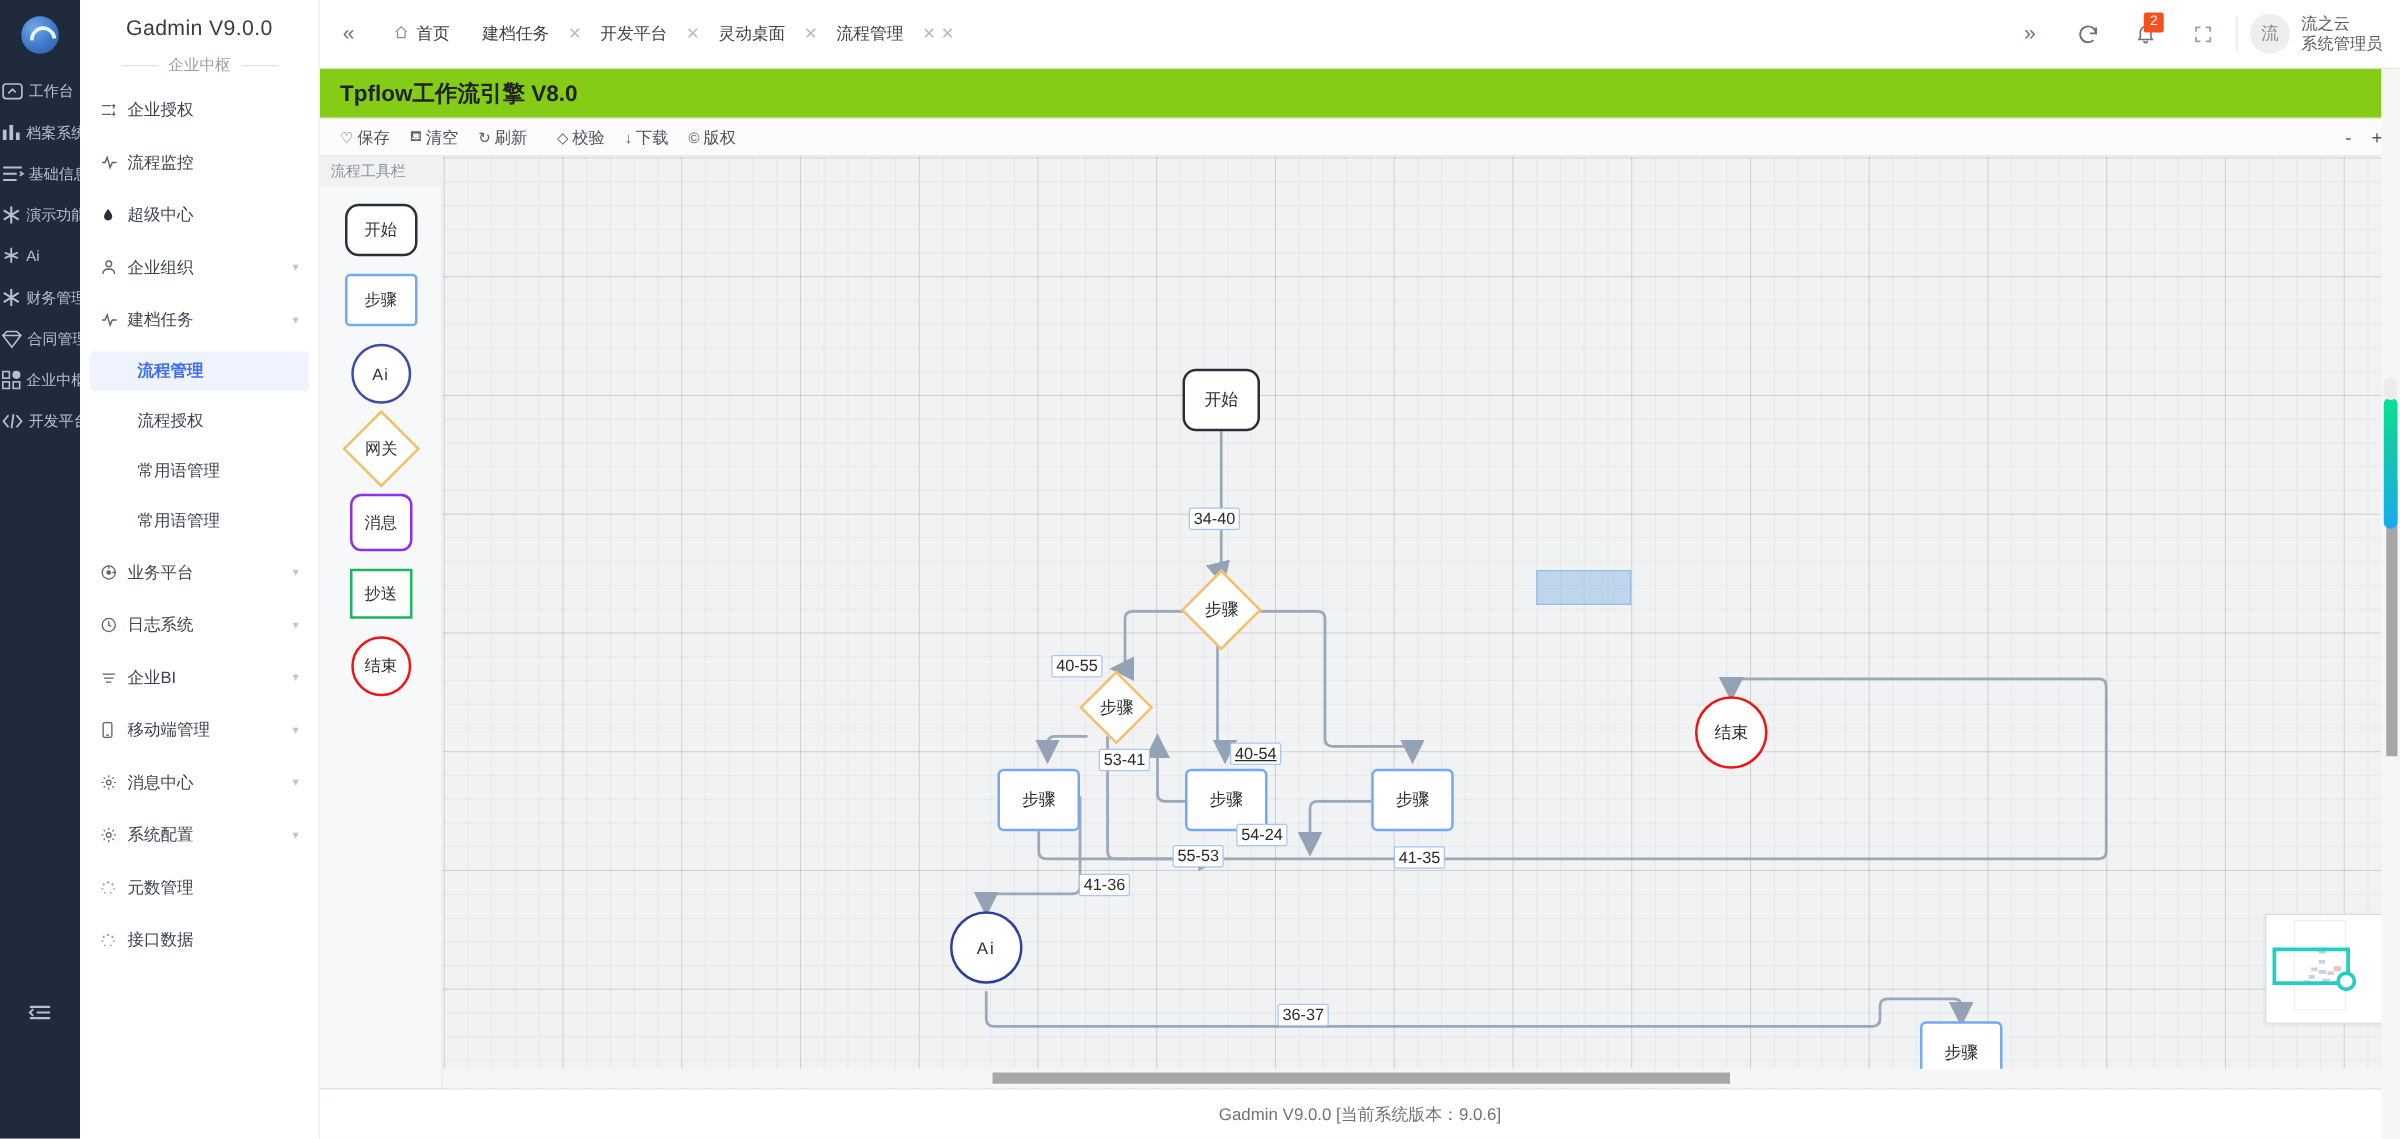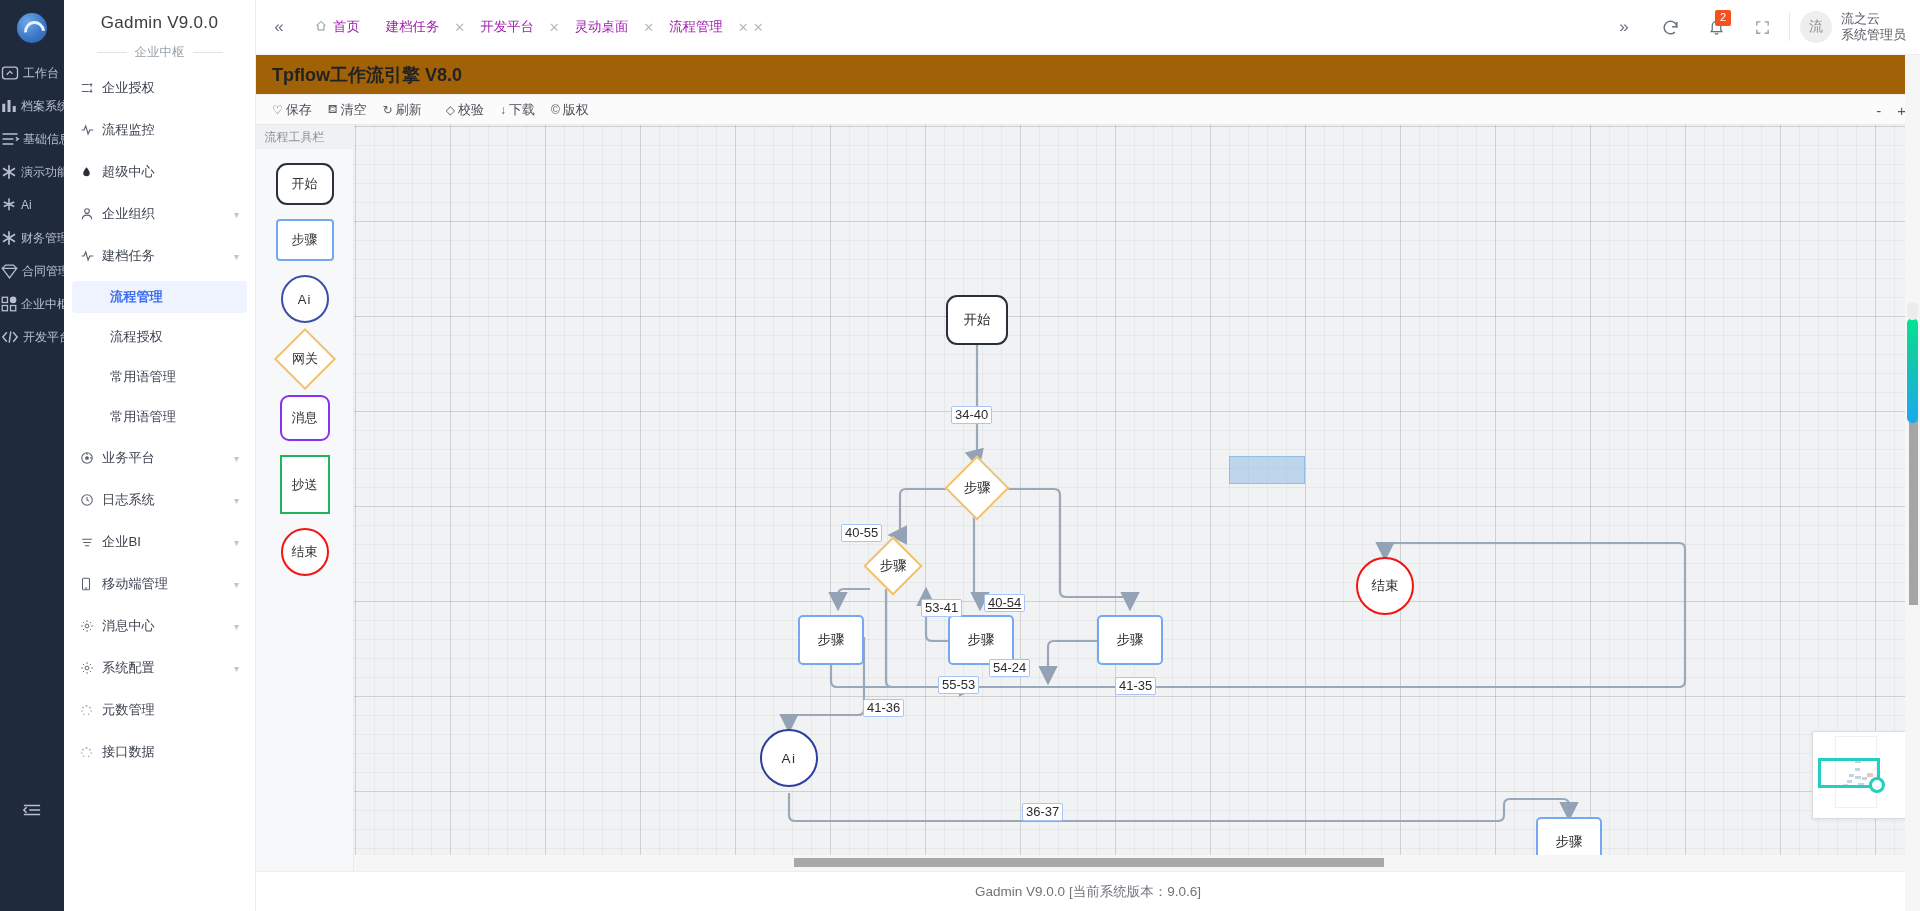--- a/index.html
+++ b/index.html
@@ -75,42 +75,42 @@
 
   
   .tabbar {
     height: 55px; background: #fff; display: flex; align-items: center;
     border-bottom: 1px solid #eee; position: relative; flex: 0 0 55px;
   }
   .tb-collapse { width: 46px; display:flex; align-items:center; justify-content:center; color:#6a7280; font-size:17px; cursor:pointer; }
   .tabs { display: flex; align-items: stretch; height: 55px; flex: 1; overflow: hidden; }
   .tab {
     display: flex; align-items: center; gap: 6px; padding: 0 13px; font-size: 13.4px;
-    color: #a21caf; cursor: pointer; height: 55px; white-space: nowrap; position: relative;
+    color: #404040; cursor: pointer; height: 55px; white-space: nowrap; position: relative;
   }
   .tab.home .hicon { color: #8a8f96; font-size: 13px; }
   .tab.active { background: #d9d9d9; color: #4a4d52; border-top: 3px solid #1a1a1a; }
   .tab-sep-x { color:#b8bcc2; font-size:13px; display:flex; align-items:center; padding:0 2px; cursor:pointer;}
   .tbright { display: flex; align-items: center; gap: 0; padding-right: 14px; height: 55px; }
   .tbicon { width: 46px; height: 55px; display: flex; align-items: center; justify-content: center; color: #6a7280; cursor: pointer; position: relative; }
   .badge {
     position: absolute; top: 10px; right: 8px; background: #f4511e; color: #fff;
     font-size: 11px; line-height: 15px; min-width: 16px; height: 16px; text-align: center;
     border-radius: 2px; padding: 0 3px; font-family: "Liberation Sans", sans-serif;
   }
   .vdiv { width: 1px; height: 28px; background: #e6e6e6; margin: 0 10px 0 4px; }
   .user { display: flex; align-items: center; gap: 9px; cursor: pointer; }
   .avatar {
     width: 32px; height: 32px; border-radius: 50%; background: #eeeeee; color: #8a8f96;
     display: flex; align-items: center; justify-content: center; font-size: 14px;
   }
   .uname { font-size: 13px; color: #585c63; line-height: 16px; }
 
   
-  .pagewrap { flex: 1; margin: 0; background: #a16207; display: flex; flex-direction: column; position: relative; overflow: hidden; }
+  .pagewrap { flex: 1; margin: 0; background: #84cc16; display: flex; flex-direction: column; position: relative; overflow: hidden; }
   .ptitle {
     height: 40px; display: flex; align-items: center; padding: 0 0 0 16px;
     font-size: 18px; font-weight: bold; color: #222; border-bottom: 1px solid #ededed;
     flex: 0 0 40px;
   }
   .ptools {
     height: 30px; display: flex; align-items: center; gap: 16px; padding: 0 16px;
     border-bottom: 1px solid #e8e8e8; flex: 0 0 30px; position: relative; background:#fbfbfc;
   }
   .tool { display: flex; align-items: center; gap: 3px; font-size: 13px; color: #4b5058; cursor: pointer; }
@@ -125,21 +125,21 @@
     display: flex; flex-direction: column; align-items: center; padding-top: 0;
   }
   .palette-hd { width: 98px; height: 24px; display:flex; align-items:center; font-size:12px; color:#8d929a; padding-left: 9px; background:#f0f1f3;}
   .pnode { margin-top: 14px; display: flex; align-items: center; justify-content: center; font-size: 13px; color: #333; background: #fff; cursor: grab; }
   .pn-start { width: 58px; height: 42px; border: 2.5px solid #2b2f38; border-radius: 11px; }
   .pn-step  { width: 58px; height: 42px; border: 2px solid #74a8f2; border-radius: 4px; }
   .pn-ai    { width: 48px; height: 48px; border: 2px solid #3b4da8; border-radius: 50%; letter-spacing:1px;}
   .pn-gw    { width: 44px; height: 44px; border: 2px solid #f3c06a; transform: rotate(45deg); }
   .pn-gw > span { transform: rotate(-45deg); display:block; }
   .pn-msg   { width: 50px; height: 46px; border: 2px solid #8b2ff2; border-radius: 9px; }
-  .pn-cc    { width: 50px; height: 59px; border: 2px solid #21b35c; border-radius: 0; }
+  .pn-cc    { width: 50px; height: 40px; border: 2px solid #21b35c; border-radius: 0; }
   .pn-end   { width: 48px; height: 48px; border: 2px solid #f21313; border-radius: 50%; }
 
   .canvaswrap { flex: 1; position: relative; overflow: hidden; background: #f1f2f3; }
   .grid {
     position: absolute; inset: 0;
     background-image:
       linear-gradient(to right, rgba(0,0,0,.045) 1px, transparent 1px),
       linear-gradient(to bottom, rgba(0,0,0,.045) 1px, transparent 1px),
       linear-gradient(to right, rgba(0,0,0,.10) 1px, transparent 1px),
       linear-gradient(to bottom, rgba(0,0,0,.10) 1px, transparent 1px);
@@ -667,21 +667,21 @@
           </div>
           <div class="fnode n-ai" style="left:406px;top:604px;width:58px;height:58px;">
             <span>Ai</span>
           </div>
           <div class="fnode n-step" style="left:1182px;top:692px;width:66px;height:50px;">
             <span>步骤</span>
           </div>
 
           <div class="elabel" style="left:597px;top:281px;">34-40</div>
           <div class="elabel" style="left:487px;top:399px;">40-55</div>
-          <div class="elabel" style="left:567px;top:474px;">53-41</div>
+          <div class="elabel" style="left:525px;top:474px;">53-41</div>
           <div class="elabel" style="left:630px;top:469px;text-decoration:underline;">40-54</div>
           <div class="elabel" style="left:635px;top:534px;">54-24</div>
           <div class="elabel" style="left:584px;top:551px;">55-53</div>
           <div class="elabel" style="left:761px;top:552px;">41-35</div>
           <div class="elabel" style="left:509px;top:574px;">41-36</div>
           <div class="elabel" style="left:624px;top:678px;margin-left:44px;">36-37</div>
 
           <div class="hscroll">
             <div class="thumb"></div>
           </div>

